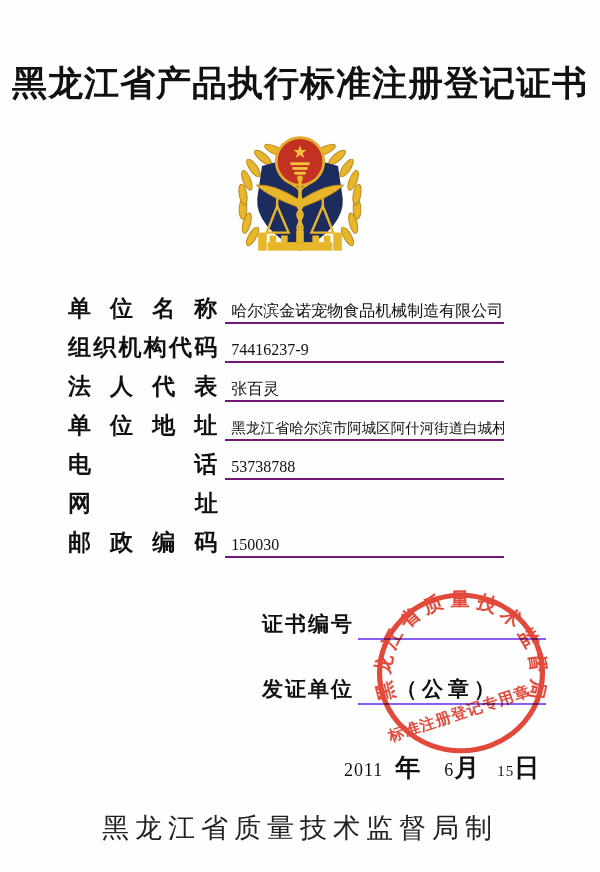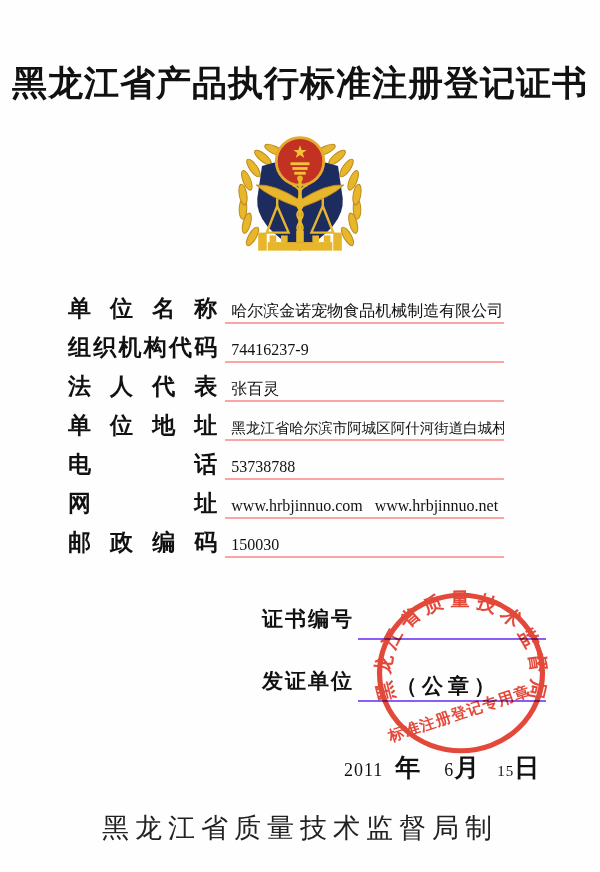--- a/index.html
+++ b/index.html
@@ -45,37 +45,37 @@
     font-family:"Liberation Sans", sans-serif;
     text-align:justify;
     text-align-last:justify;
     padding-bottom:4px;
     line-height:1;
     margin-top:16px;
   }
   .field-value{
     width:274px;
     margin-left:8px;
-    border-bottom:2px solid #fca5a5;
+    border-bottom:2px solid #701a75;
     font-size:16px;
     padding:0 0 2px 6px;
     line-height:1.15;
     white-space:pre;
     overflow:hidden;
   }
   .value-small{font-size:14.5px;letter-spacing:0;}
   
   .cert-block{
     margin:50px 0 0 262px;
     width:284px;
     position:relative;
   }
   .cert-row{
     display:flex;
-    align-items:flex-start;
+    align-items:center;
   }
   .cert-label{
     font-size:21px;
     font-weight:700;
     font-family:"Liberation Sans", sans-serif;
     letter-spacing:2px;
     padding-bottom:2px;
     line-height:1;
     white-space:nowrap;
   }
@@ -216,21 +216,20 @@
     <div class="field-row">
       <div class="field-label">单位地址</div>
       <div class="field-value value-small">黑龙江省哈尔滨市阿城区阿什河街道白城村</div>
     </div>
     <div class="field-row">
       <div class="field-label">电话</div>
       <div class="field-value">53738788</div>
     </div>
     <div class="field-row">
       <div class="field-label">网址</div>
-      <div class="field-value">www.hrbjinnuo.com   www.hrbjinnuo.net</div>
     </div>
     <div class="field-row">
       <div class="field-label">邮政编码</div>
       <div class="field-value">150030</div>
     </div>
   </div>
 
   <div class="cert-block">
     <div class="cert-row row-certnum">
       <div class="cert-label">证书编号</div>

